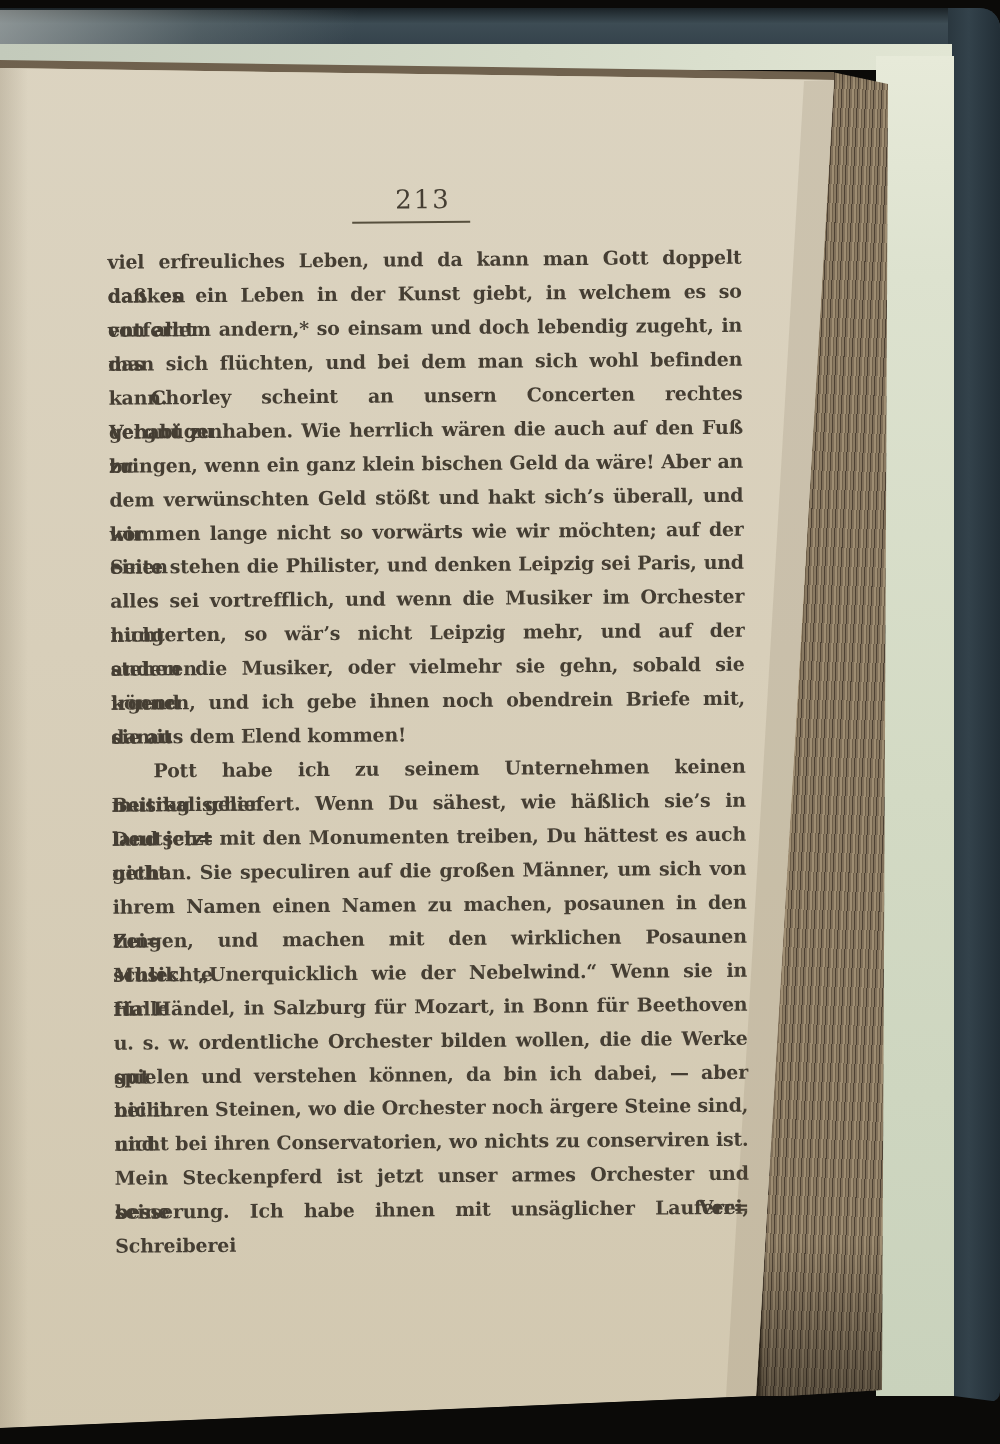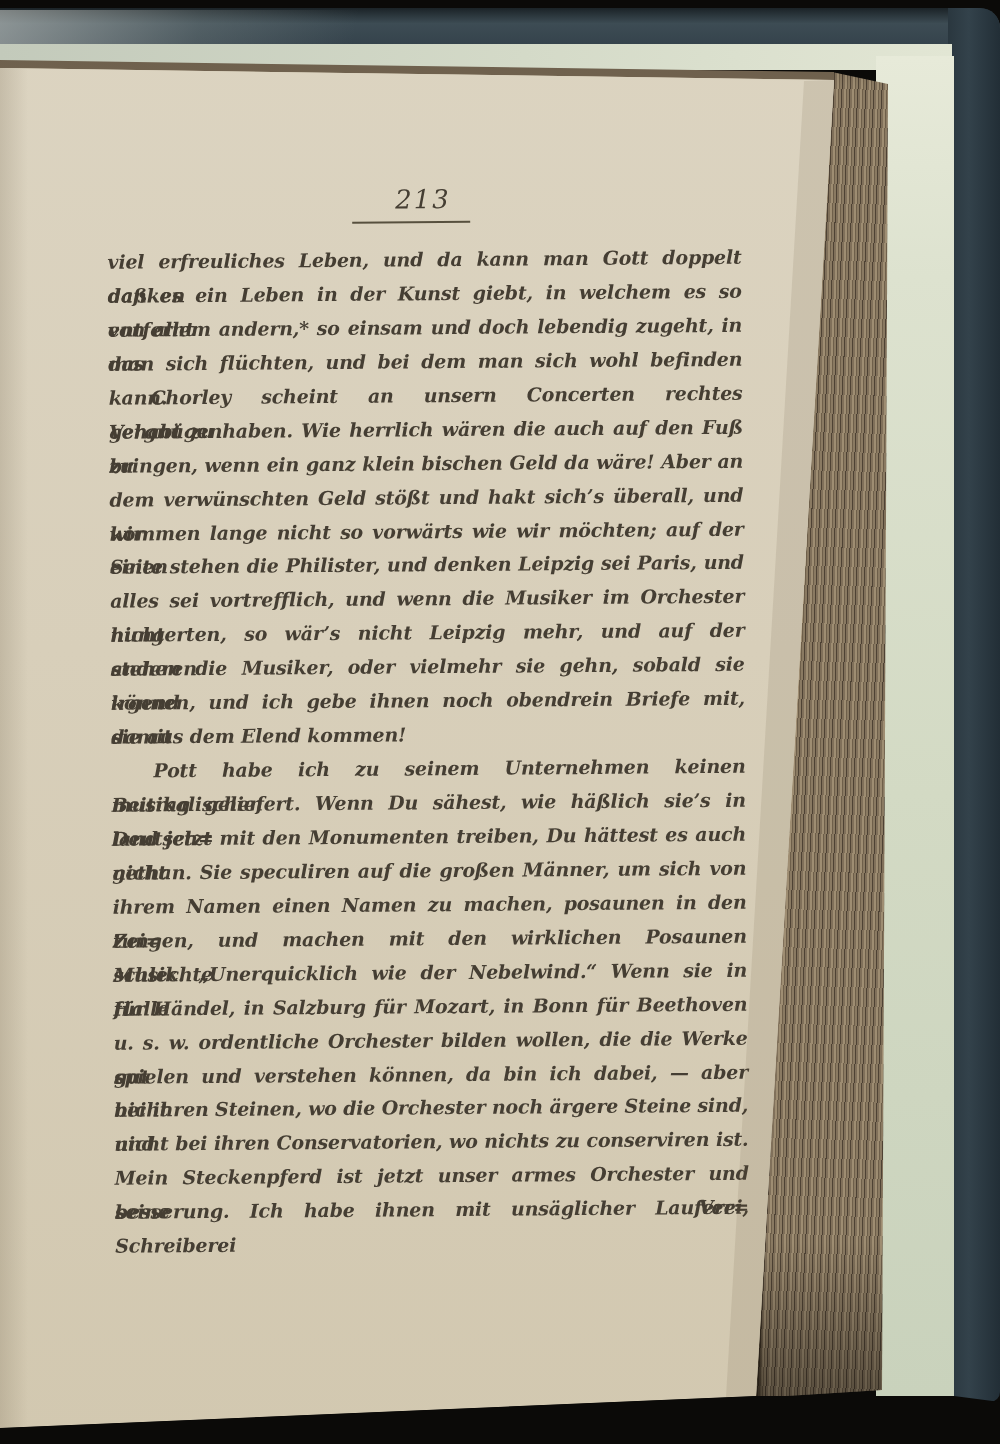--- a/index.html
+++ b/index.html
@@ -55,21 +55,20 @@
   }
 
   
   .page{
     position:absolute;inset:0;
     clip-path:polygon(0px 68px,834px 80px,756px 1396px,0px 1428px);
     background:
       linear-gradient(90deg,rgba(80,66,44,.16) 0,rgba(0,0,0,0) 28px),
       linear-gradient(180deg,#dcd4c1 0%,#d8cfba 45%,#d2c8b0 100%);
     background-color:var(--paper,#d9d0ba);
-    font-style:italic;
   }
   .page-right-shade{
     position:absolute;inset:0;
     clip-path:polygon(834px 80px,804px 81px,726px 1397px,756px 1396px);
     background:rgba(95,80,55,.12);
   }
   .page-inner{
     position:absolute;inset:0;
     transform:rotate(-0.45deg);
     transform-origin:20% 40%;

